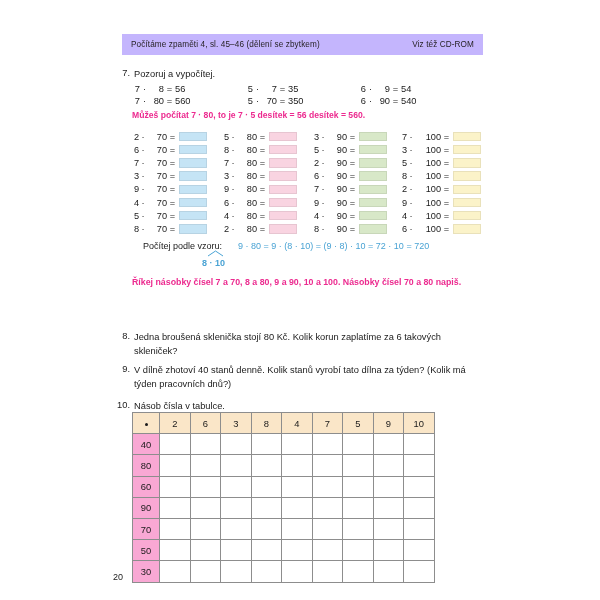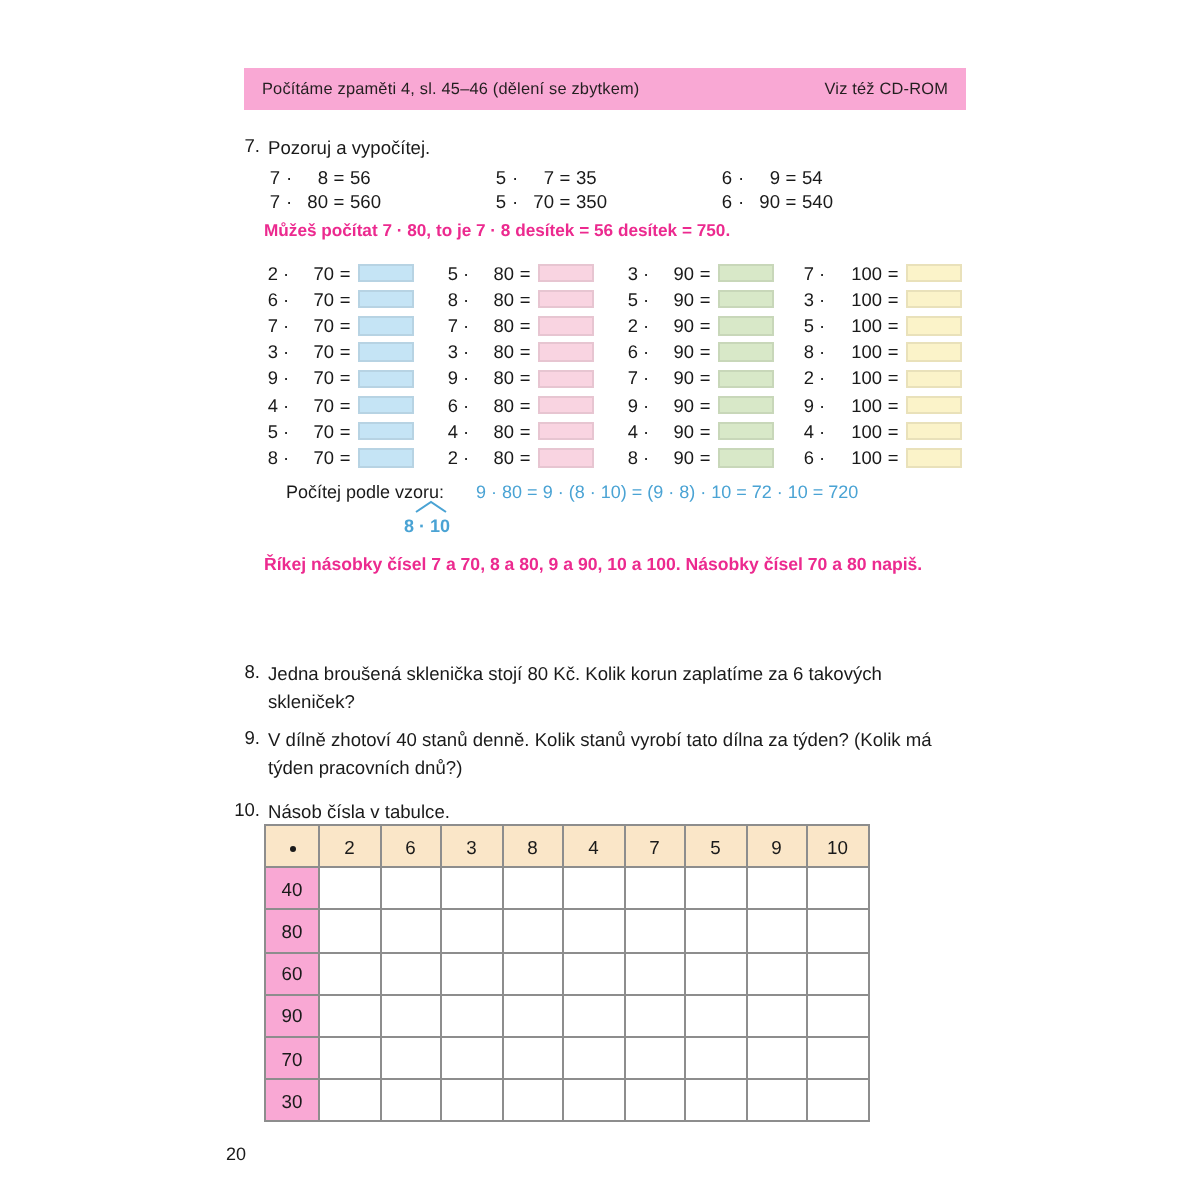--- a/index.html
+++ b/index.html
@@ -22,21 +22,21 @@
     height: 600px;
   }
 
   
   .header-band {
     position: absolute;
     left: 122px;
     top: 34px;
     width: 361px;
     height: 21px;
-    background: #f9a8d4;
+    background: #c4b5fd;
     display: flex;
     align-items: center;
     justify-content: space-between;
     padding: 0 9px;
     box-sizing: border-box;
     gap: 24px;
   }
   .header-left {
     font-size: 8.2px;
     color: #231f20;
@@ -249,21 +249,21 @@
       <span class="eqcell"><span class="eq-a">5</span><span class="eq-dot">·</span><span class="eq-b">7</span><span class="eq-eq">=</span><span class="eq-r">35</span></span>
       <span class="eqcell"><span class="eq-a">6</span><span class="eq-dot">·</span><span class="eq-b">9</span><span class="eq-eq">=</span><span class="eq-r">54</span></span>
     </div>
     <div class="eqrow">
       <span class="eqcell"><span class="eq-a">7</span><span class="eq-dot">·</span><span class="eq-b">80</span><span class="eq-eq">=</span><span class="eq-r">560</span></span>
       <span class="eqcell"><span class="eq-a">5</span><span class="eq-dot">·</span><span class="eq-b">70</span><span class="eq-eq">=</span><span class="eq-r">350</span></span>
       <span class="eqcell"><span class="eq-a">6</span><span class="eq-dot">·</span><span class="eq-b">90</span><span class="eq-eq">=</span><span class="eq-r">540</span></span>
     </div>
   </div>
 
-  <div class="pink-note" id="note-muzes">Můžeš počítat 7 · 80, to je 7 · 8 desítek = 56 desítek = 750.</div>
+  <div class="pink-note" id="note-muzes">Můžeš počítat 7 · 80, to je 7 · 5 desítek = 56 desítek = 560.</div>
 
   <div class="colset">
 
     <div class="pcol">
       <div class="prow">
           <span class="pexpr"><span class="p-a">2</span><span class="p-dot">·</span><span class="p-b">70</span><span class="p-eq">=</span></span>
           <span class="ansbox blue"></span>
         </div>
       <div class="prow">
           <span class="pexpr"><span class="p-a">6</span><span class="p-dot">·</span><span class="p-b">70</span><span class="p-eq">=</span></span>
@@ -489,20 +489,32 @@
         <td></td>
         <td></td>
         <td></td>
         <td></td>
         <td></td>
         <td></td>
         <td></td>
         <td></td>
       </tr>
       <tr>
+        <td class="rowlbl">50</td>
+        <td></td>
+        <td></td>
+        <td></td>
+        <td></td>
+        <td></td>
+        <td></td>
+        <td></td>
+        <td></td>
+        <td></td>
+      </tr>
+      <tr>
         <td class="rowlbl">30</td>
         <td></td>
         <td></td>
         <td></td>
         <td></td>
         <td></td>
         <td></td>
         <td></td>
         <td></td>
         <td></td>

